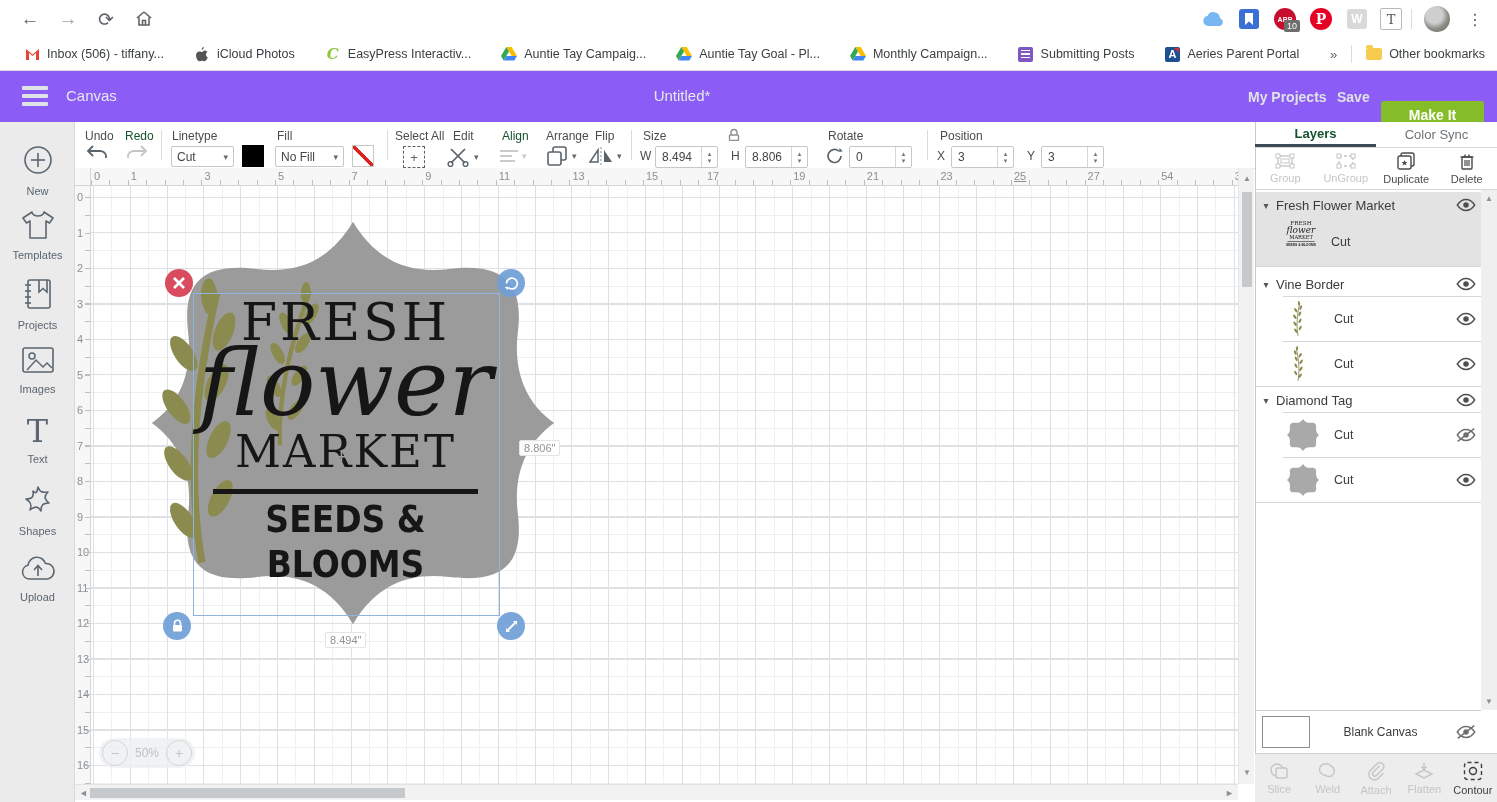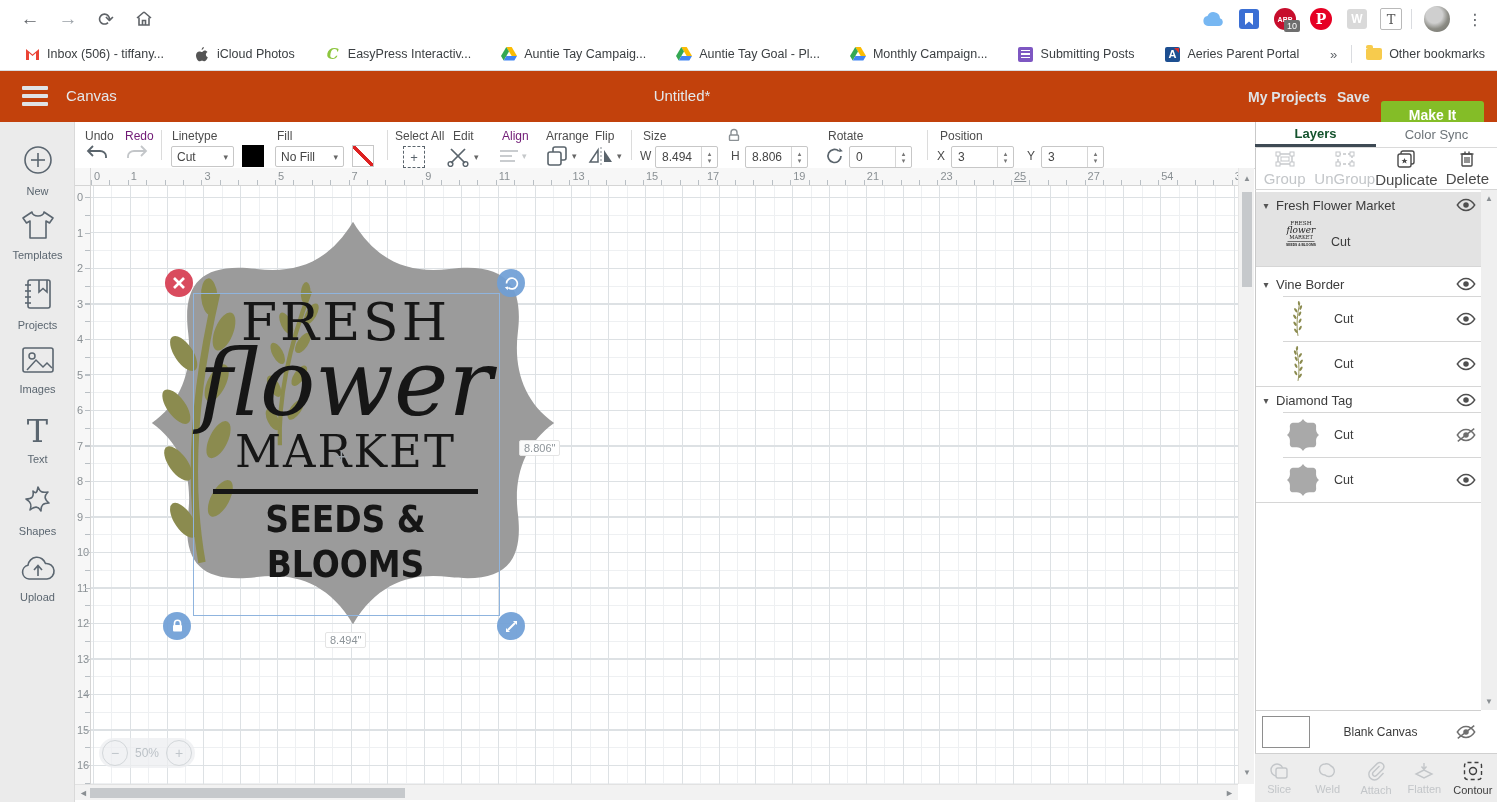--- a/index.html
+++ b/index.html
@@ -25,31 +25,31 @@
   .bookbar{left:0;top:38px;width:1497px;height:33px;background:#fff;border-bottom:1px solid #dadce0;
            display:flex;align-items:center;padding-left:24px;box-sizing:border-box;gap:30px;}
   .bm{display:flex;align-items:center;gap:7px;font-size:12.5px;color:#3c4043;white-space:nowrap;}
   .bm .fav{width:16px;height:16px;display:flex;align-items:center;justify-content:center;}
   .bm-right{position:absolute;right:12px;top:38px;height:32px;display:flex;align-items:center;gap:14px;}
   .chev2{color:#5f6368;font-size:13px;}
   .vdiv{width:1px;height:18px;background:#dadce0;}
   .folder{width:16px;height:12px;background:#f7cb4d;border-radius:2px;position:relative;}
   .folder:before{content:"";position:absolute;left:0;top:-3px;width:7px;height:3px;background:#f7cb4d;border-radius:2px 2px 0 0;}
   
-  .appheader{left:0;top:71px;width:1497px;height:51px;background:#c2410c;color:#e8ebee;}
+  .appheader{left:0;top:71px;width:1497px;height:51px;background:#8b5cf6;color:#e8ebee;}
   .hamb{left:22px;top:15px;width:26px;height:20px;display:flex;flex-direction:column;justify-content:space-between;}
   .hamb div{height:4px;background:#dfe3e6;border-radius:1px;}
   .hlabel{font-size:15px;color:#e4e8eb;}
   .hbtn{font-size:14px;font-weight:bold;color:#dfe3e6;}
   .makeit{background:#84bd27;color:#fff;border-radius:3px;font-weight:bold;font-size:14px;
           display:flex;align-items:center;justify-content:center;}
   
   .etoolbar{left:75px;top:122px;width:1422px;height:46px;background:#fff;border-bottom:1px solid #dcdcdc;font-size:12px;color:#4c4c4c;}
   .tlabel{position:absolute;top:7px;font-size:12px;color:#4c4c4c;white-space:nowrap;}
-  .tlabel.dis{color:#701a75;}
+  .tlabel.dis{color:#14532d;}
   .sep{position:absolute;top:8px;width:1px;height:30px;background:#dcdcdc;}
   .dd{position:absolute;top:24px;height:21px;background:#fff;border:1px solid #c7c7c7;border-radius:2px;
       display:flex;align-items:center;font-size:12px;color:#444;box-sizing:border-box;padding:0 5px;justify-content:space-between;}
   .swatch{position:absolute;top:23px;width:22px;height:22px;box-sizing:border-box;}
   .numbox{position:absolute;top:24px;height:22px;border:1px solid #c7c7c7;border-radius:2px;background:#fff;
           display:flex;align-items:center;box-sizing:border-box;font-size:12px;color:#444;}
   .numbox .val{flex:1;padding-left:6px;}
   .stepper{width:15px;height:100%;border-left:1px solid #d6d6d6;display:flex;flex-direction:column;
            align-items:center;justify-content:center;font-size:7px;color:#777;line-height:7px;}
   .icnbtn{position:absolute;top:22px;display:flex;align-items:center;}
@@ -98,21 +98,21 @@
   .hthumb{position:absolute;left:15px;top:3px;width:315px;height:10px;background:#c6c9cc;}
   .sarrow{position:absolute;color:#8a8f93;font-size:9px;top:3px;}
   .vscroll{left:1238px;top:168px;width:16px;height:616px;background:#f2f2f2;border-left:1px solid #e6e6e6;box-sizing:border-box;}
   .vthumb{position:absolute;left:3px;top:24px;width:10px;height:95px;background:#c6c9cc;}
   
   .rpanel{left:1255px;top:122px;width:242px;height:680px;background:#fff;border-left:1px solid #c9c9c9;box-sizing:border-box;}
   .rtabs{left:1255px;top:122px;width:242px;height:26px;border-bottom:1px solid #dadada;box-sizing:border-box;display:flex;}
   .rtab{flex:1;display:flex;align-items:center;justify-content:center;font-size:13px;color:#6d7479;}
   .rtab.active{color:#14532d;border-bottom:3px solid #3e4a54;font-weight:bold;box-sizing:border-box;}
   .ractions{left:1255px;top:148px;width:242px;height:42px;border-bottom:1px solid #d6d6d6;box-sizing:border-box;display:flex;}
-  .ract{flex:1;display:flex;flex-direction:column;align-items:center;justify-content:center;gap:3px;font-size:15px;}
+  .ract{flex:1;display:flex;flex-direction:column;align-items:center;justify-content:center;gap:3px;font-size:11px;}
   .ract.en{color:#4a4a4a;}  .ract.dis{color:#c3c6c9;}
   .lrow{position:absolute;left:1256px;width:225px;box-sizing:border-box;display:flex;align-items:center;}
   .grouphdr{height:24px;font-size:13px;color:#3b3b3b;}
   .gchev{width:20px;text-align:center;color:#555;font-size:10px;}
   .gname{flex:1;}
   .cutlab{font-size:12.5px;color:#3b3b3b;}
   .eyewrap{width:30px;display:flex;justify-content:center;}
   .rowline{position:absolute;height:1px;background:#d6d6d6;}
   .lscroll{left:1481px;top:190px;width:16px;height:520px;background:#efefef;}
   .lscroll .sa{position:absolute;left:4px;color:#8a8f93;font-size:8px;}

